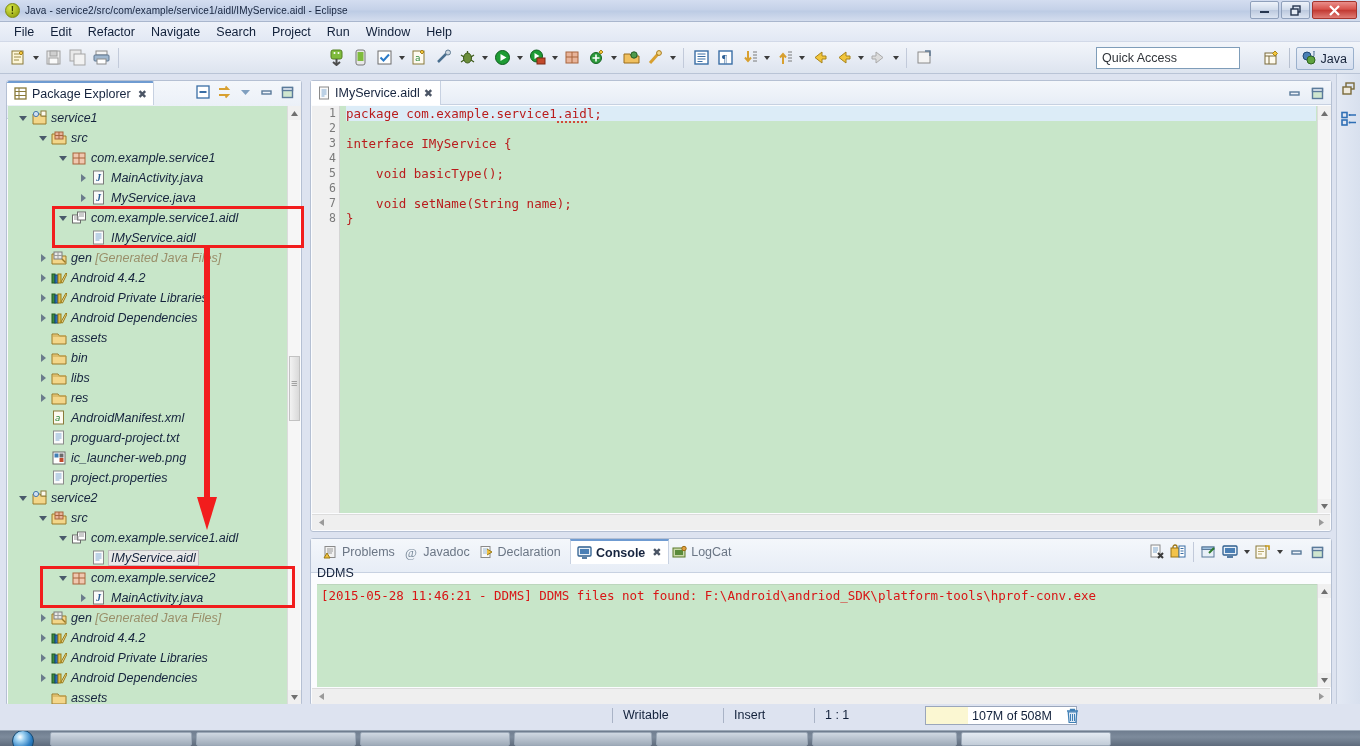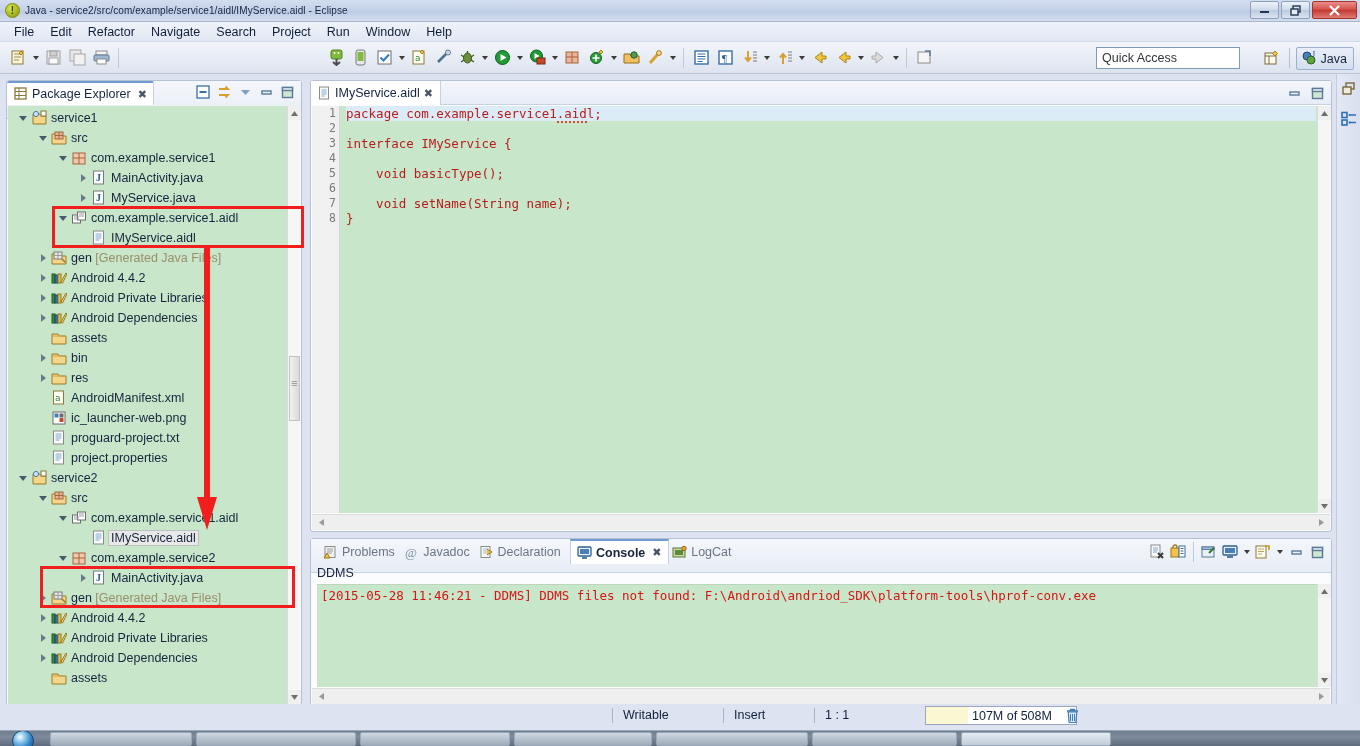--- a/index.html
+++ b/index.html
@@ -122,21 +122,21 @@
     border-right: 1px solid #c7d1e1;
     border-top-left-radius: 2px; border-top-right-radius: 2px;
     font-size: 12.5px; color: #16243e;
   }
   .vtab .x { color: #4b5565; font-size: 11px; margin-left: 3px; }
   .view-tb { position: absolute; right: 4px; top: 2px; display: flex; align-items: center; gap: 2px; }
   .vtb-i { width: 19px; height: 19px; display:flex; align-items:center; justify-content:center; border-radius:2px; }
 
   .tree-wrap {
     position: absolute; left: 1px; top: 25px; right: 1px; bottom: 1px;
-    background: #c8e6c9; overflow: hidden;
+    background: #c8e6c9; overflow: hidden; font-style: italic;
   }
   .tree { position: absolute; left: 0; top: 0; right: 13px; bottom: 0; padding-top: 2px; }
   .trow {
     height: 20px; display: flex; align-items: center; font-size: 12.5px; color: #16243e;
     white-space: nowrap; position: relative;
   }
   .twisty {
     width: 14px; height: 20px; display: flex; align-items: center; justify-content: center;
     flex: 0 0 14px;
   }
@@ -726,56 +726,67 @@
             </div>
             <div class="trow">
               <div style="flex: 0 0 28px; height: 20px;"></div>
               <div class="twisty closed"></div>
               <div class="ticon">
                 <svg width="16" height="16">
                   <path d="M1 4h6l1.5 2H15v8H1z" fill="#f3d68a" stroke="#9a7a2a"></path>
                   <path d="M1 6h14" stroke="#c8a650"></path>
                 </svg>
               </div>
+              <div class="tlabel">libs</div>
+            </div>
+            <div class="trow">
+              <div style="flex: 0 0 28px; height: 20px;"></div>
+              <div class="twisty closed"></div>
+              <div class="ticon">
+                <svg width="16" height="16">
+                  <path d="M1 4h6l1.5 2H15v8H1z" fill="#f3d68a" stroke="#9a7a2a"></path>
+                  <path d="M1 6h14" stroke="#c8a650"></path>
+                </svg>
+              </div>
               <div class="tlabel">res</div>
             </div>
             <div class="trow">
               <div style="flex: 0 0 28px; height: 20px;"></div>
               <div class="twisty "></div>
               <div class="ticon">
                 <svg width="16" height="16">
                   <rect x="2.5" y="1" width="10" height="13" fill="#fdfaf0" stroke="#8a7a3a"></rect>
                   <text x="4" y="11" font-size="9" fill="#2e8a3e" font-family="monospace">a</text>
                 </svg>
               </div>
               <div class="tlabel">AndroidManifest.xml</div>
+            </div>
+            <div class="trow">
+              <div style="flex: 0 0 28px; height: 20px;"></div>
+              <div class="twisty "></div>
+              <div class="ticon">
+                <svg width="16" height="16">
+                  <rect x="2.5" y="1" width="10" height="13" fill="#fbfbfb" stroke="#8a8a8a"></rect>
+                  <path d="M4.5 4h6M4.5 6h6M4.5 8h6M4.5 10h4" stroke="#7fa8d0"></path>
+                </svg>
+              </div>
+              <div class="tlabel">proguard-project.txt</div>
             </div>
             <div class="trow">
               <div style="flex: 0 0 28px; height: 20px;"></div>
               <div class="twisty "></div>
               <div class="ticon">
                 <svg width="16" height="16">
                   <rect x="2" y="2" width="12" height="12" fill="#fff" stroke="#6a6a6a"></rect>
                   <rect x="3.5" y="3.5" width="4" height="4" fill="#3f7fb5"></rect>
                   <rect x="8.5" y="8" width="4" height="4" fill="#c24a2c"></rect>
                   <rect x="8.5" y="3.5" width="4" height="4" fill="#6a6a6a"></rect>
                 </svg>
               </div>
               <div class="tlabel">ic_launcher-web.png</div>
-            </div>
-            <div class="trow">
-              <div style="flex: 0 0 28px; height: 20px;"></div>
-              <div class="twisty "></div>
-              <div class="ticon">
-                <svg width="16" height="16">
-                  <rect x="2.5" y="1" width="10" height="13" fill="#fbfbfb" stroke="#8a8a8a"></rect>
-                  <path d="M4.5 4h6M4.5 6h6M4.5 8h6M4.5 10h4" stroke="#7fa8d0"></path>
-                </svg>
-              </div>
-              <div class="tlabel">proguard-project.txt</div>
             </div>
             <div class="trow">
               <div style="flex: 0 0 28px; height: 20px;"></div>
               <div class="twisty "></div>
               <div class="ticon">
                 <svg width="16" height="16">
                   <rect x="2.5" y="1" width="10" height="13" fill="#fbfbfb" stroke="#8a8a8a"></rect>
                   <path d="M4.5 4h6M4.5 6h6M4.5 8h6M4.5 10h4" stroke="#7fa8d0"></path>
                 </svg>
               </div>

